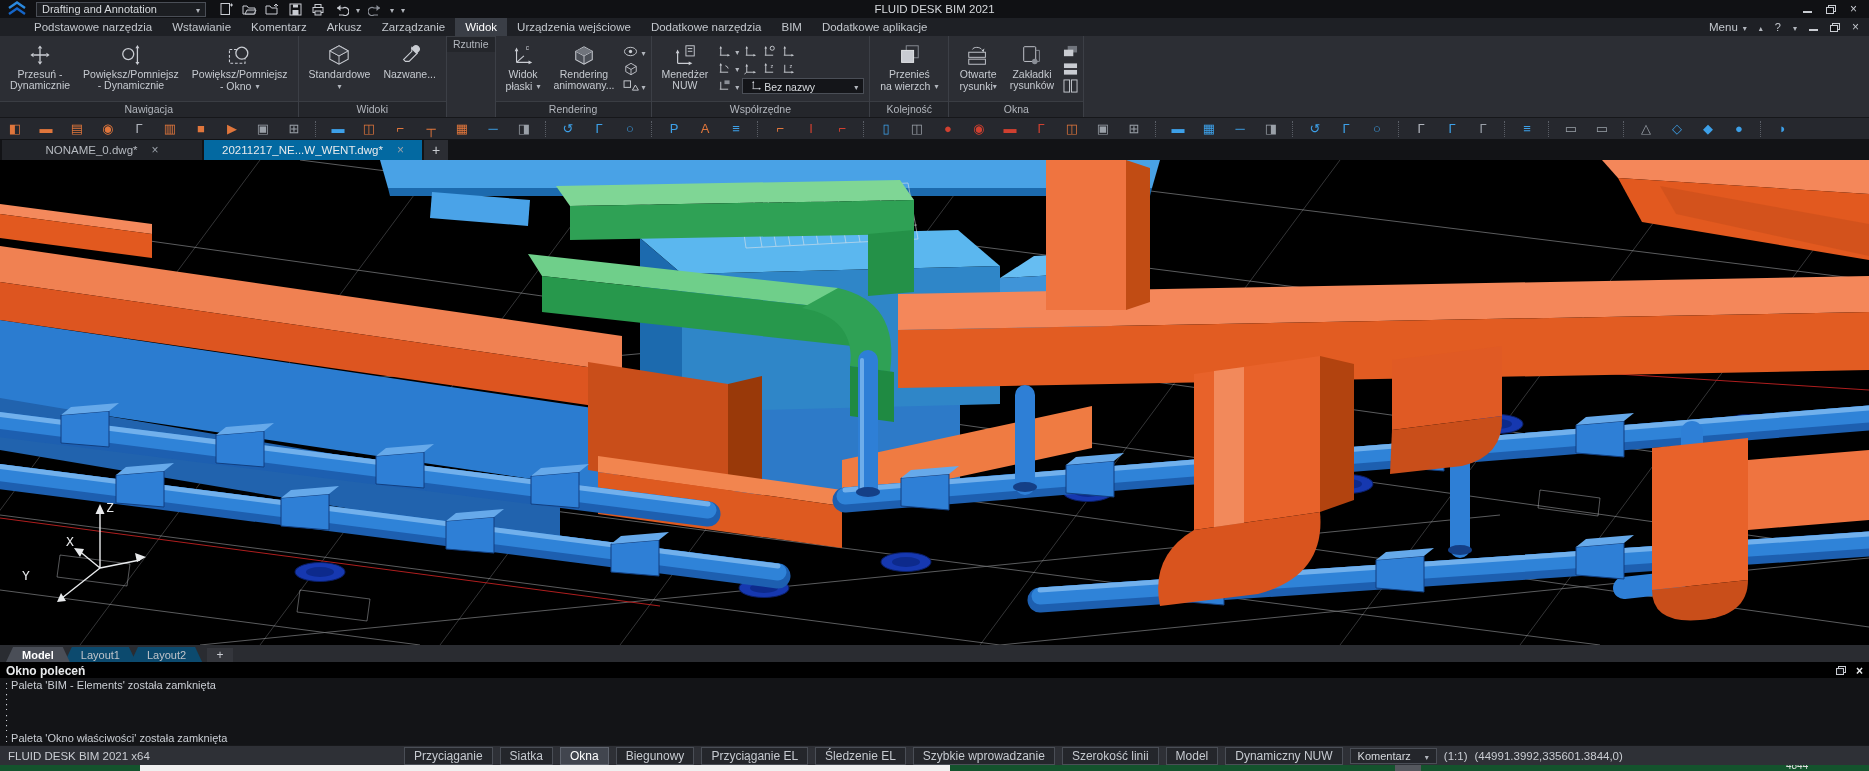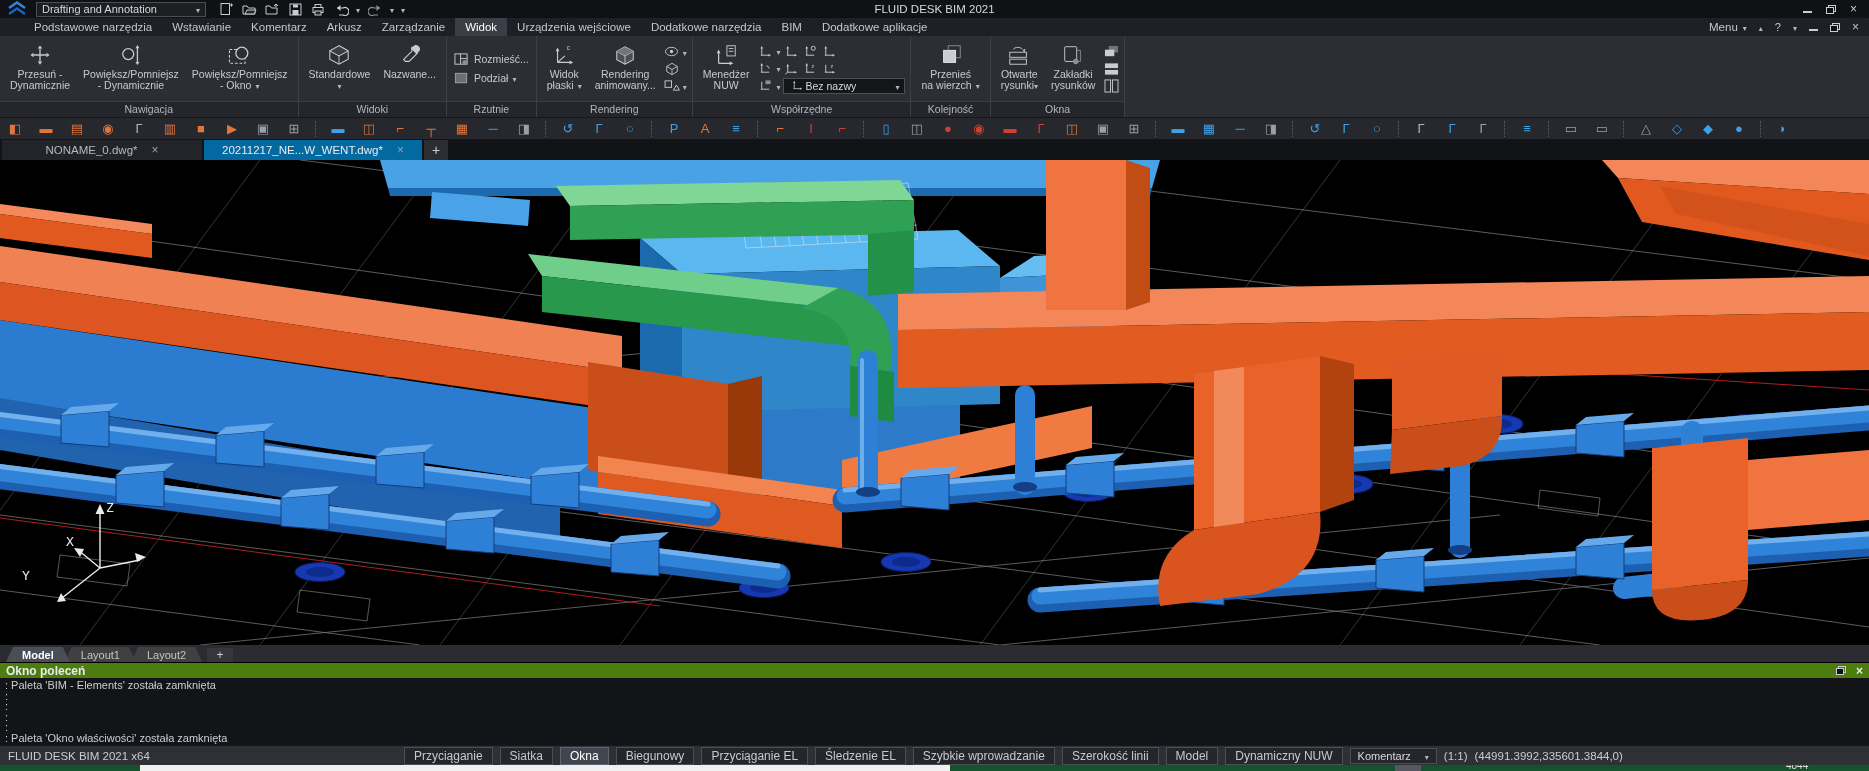--- a/index.html
+++ b/index.html
@@ -1,18 +1,18 @@
 <!DOCTYPE html>
 <html><head>
 <meta charset="utf-8">
 <style>
   *{box-sizing:border-box;margin:0;padding:0}
   html,body{width:1869px;height:771px;overflow:hidden;background:#17181c;
     font-family:"Liberation Sans",sans-serif;color:#c9ccd2;font-size:12px}
-  .row{display:flex;align-items:center}
+  .row{display:flex;align-items:flex-end}
   
   .titlebar{height:18px;background:#101114;display:flex;align-items:center;padding:0 4px;gap:6px;font-size:11px}
   .logo{width:26px;height:16px;display:flex;align-items:center;justify-content:center}
   .combo{height:15px;background:#1c1e22;border:1px solid #4a4e56;display:flex;align-items:center;
     gap:6px;padding:0 5px;font-size:11px;color:#d6d9dd}
   .ws-combo{width:170px;justify-content:space-between}
   .qat{display:flex;gap:7px;align-items:center;margin-left:6px}
   .qicon{width:16px;height:14px;display:flex;align-items:center;justify-content:center}
   .win-title{position:absolute;left:50%;transform:translateX(-50%);color:#d6d9dd;font-size:11.5px;white-space:nowrap}
   .winctl{margin-left:auto;display:flex;gap:14px;align-items:center;padding-right:8px}
@@ -57,27 +57,27 @@
   .ftab.active{background:#0369a1;color:#e8eaec}
   .ftab .x{color:#9aa0a8}
   .plus{width:24px;height:20px;background:#2b2d33;display:flex;align-items:center;justify-content:center;color:#c9ccd2}
   .plus::before{content:"+";font-size:14px}
   
   .viewport{height:485px;position:relative;background:#000}
   .viewport svg.scene{position:absolute;inset:0;width:100%;height:100%}
   .ucslab{fill:#e8eaec;font-size:13px;font-family:"DejaVu Sans Mono",monospace}
   
   .layoutrow{height:17px;background:#2a2c31;display:flex;align-items:flex-end;padding-left:6px;font-size:11px}
-  .ltab{height:15px;padding:0 16px;color:#c0c4ca;background:#404040;display:flex;align-items:center;
+  .ltab{height:15px;padding:0 16px;color:#c0c4ca;background:#0c4a6e;display:flex;align-items:center;
     clip-path:polygon(7px 0,calc(100% - 7px) 0,100% 100%,0 100%);margin-right:-5px}
   .ltab.active{background:#4a4e57;color:#fff;font-weight:bold;z-index:2}
   .lplus{width:26px;height:14px;background:#34363c;margin-left:10px;display:flex;align-items:center;justify-content:center;color:#c9ccd2}
   .lplus::before{content:"+";font-size:12px}
   
-  .cmdheader{height:16px;background:#4d7c0f;display:flex;align-items:center;padding:0 6px;
+  .cmdheader{height:16px;background:#000000;display:flex;align-items:center;padding:0 6px;
     font-weight:bold;font-size:12px;color:#e8eaec;border-top:1px solid #000}
   .cmdheader .hicons{margin-left:auto;display:flex;gap:10px;align-items:center}
   .cmdbody{height:67px;background:#131417;font-size:11px;line-height:10.5px;padding:2px 5px;color:#caced4;overflow:hidden}
   .cmdline{height:10.5px;white-space:pre}
   
   .statusbar{height:20px;background:#2e3036;display:flex;align-items:center;font-size:11.5px;
     padding:0 8px;gap:7px;border-top:1px solid #17181b;white-space:nowrap}
   .gap1{width:240px}
   .sbtn{background:#24262b;border:1px solid #4a4e56;padding:1px 9px;font-size:12px;color:#c6cad0}
   .sbtn.active{background:#41454e;color:#fff;border-color:#5f646e}
@@ -250,43 +250,20 @@
               <path d="M13 5l6 6 2.5-2.5a1.8 1.8 0 1 0-6-6z" fill="#c9ccd2"></path>
             </svg>
           </span>
         <span>Nazwane...</span>
       </div>
     </div>
     <div class="rlabel">Widoki</div>
   </div>
 
   <div class="rgroup">
-    <div class="rbody">
-      <div class="rcol" style="align-items:flex-start">
-        <div class="rsm">
-          <span class="mini">
-              <svg width="15" height="15" viewBox="0 0 16 16">
-                <rect x="1" y="2" width="13" height="11" fill="none" stroke="#c9ccd2"></rect>
-                <path d="M7 2v11M7 7h7" stroke="#c9ccd2"></path>
-                <circle cx="11.5" cy="11" r="2.6" fill="#8b8f97"></circle>
-              </svg>
-            </span>
-          <span>Rozmieść...</span>
-        </div>
-        <div class="rsm">
-          <span class="mini">
-              <svg width="15" height="15" viewBox="0 0 16 16">
-                <rect x="1.5" y="2.5" width="12" height="10" fill="#6b6f77" stroke="#9ea2aa"></rect>
-              </svg>
-            </span>
-          <span>Podział</span>
-          <span class="dd"></span>
-        </div>
-      </div>
-    </div>
     <div class="rlabel">Rzutnie</div>
   </div>
 
   <div class="rgroup">
     <div class="rbody">
       <div class="rbtn">
         <span class="ricon">
             <svg width="24" height="24" viewBox="0 0 26 26">
               <path d="M6 21V8M6 21h14M6 21l8-7" stroke="#c9ccd2" fill="none" stroke-width="1.2"></path>
               <path d="M6 5l-2 4h4zM23 21l-4-2v4z" fill="#c9ccd2"></path>

